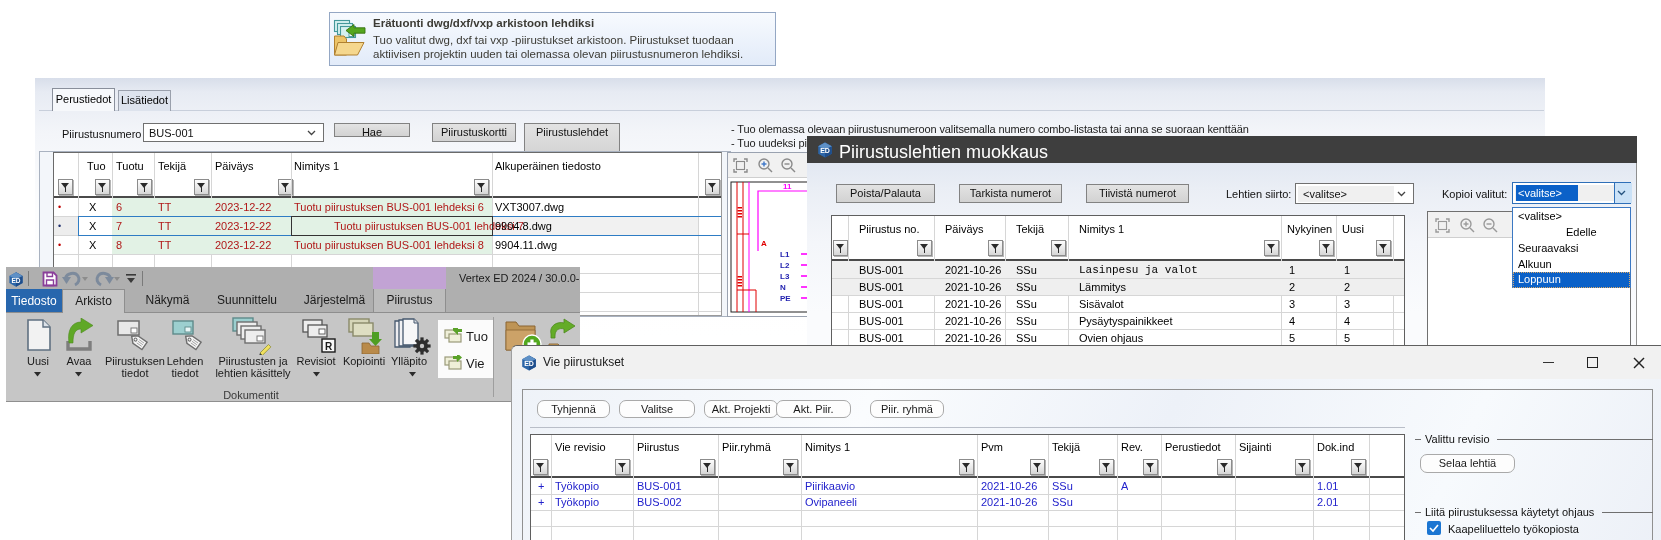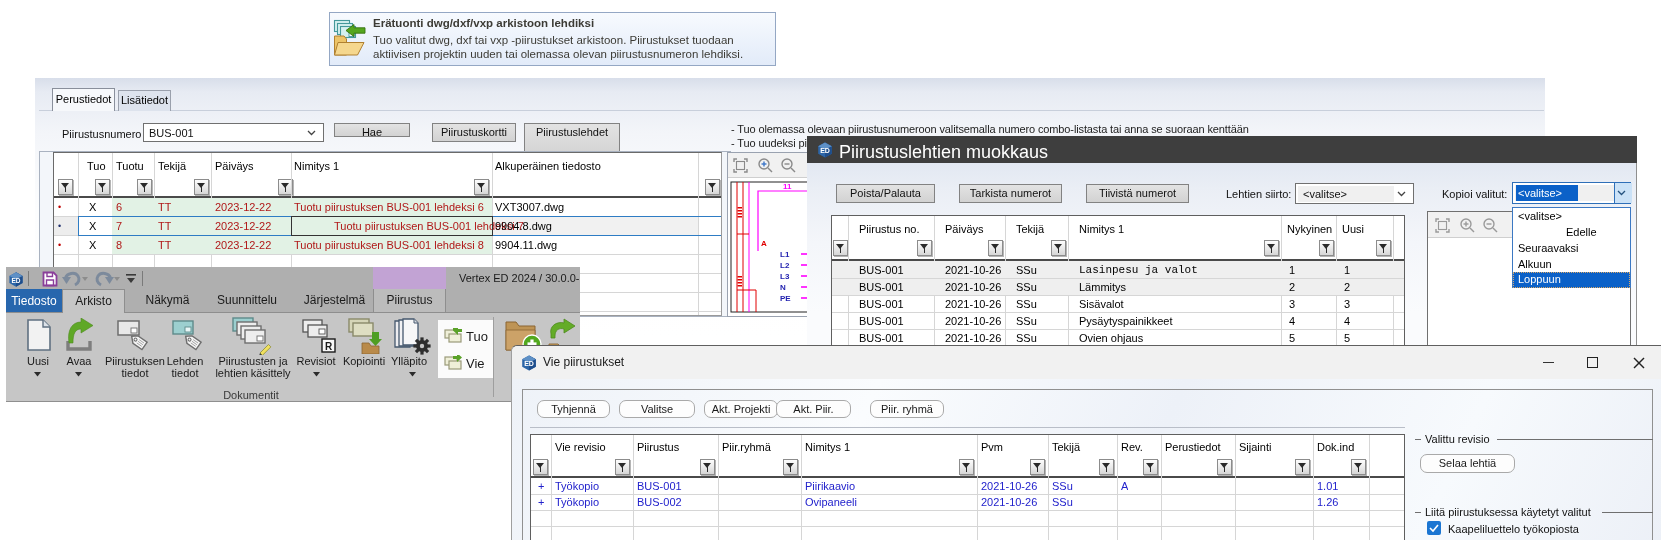--- a/index.html
+++ b/index.html
@@ -556,29 +556,29 @@
       <div class="cell" style="left:450px;top:45px;color:#2222CC;">2021-10-26</div>
       <div class="cell" style="left:521px;top:45px;color:#2222CC;">SSu</div>
       <div class="cell" style="left:590px;top:45px;color:#2222CC;">A</div>
       <div class="cell" style="left:786px;top:45px;color:#2222CC;">1.01</div>
       <div class="cell" style="left:7px;top:61px;color:#2222CC;">+</div>
       <div class="cell" style="left:24px;top:61px;color:#2222CC;">Työkopio</div>
       <div class="cell" style="left:106px;top:61px;color:#2222CC;">BUS-002</div>
       <div class="cell" style="left:274px;top:61px;color:#2222CC;">Ovipaneeli</div>
       <div class="cell" style="left:450px;top:61px;color:#2222CC;">2021-10-26</div>
       <div class="cell" style="left:521px;top:61px;color:#2222CC;">SSu</div>
-      <div class="cell" style="left:786px;top:61px;color:#2222CC;">1.26</div>
+      <div class="cell" style="left:786px;top:61px;color:#2222CC;">2.01</div>
     </div>
 
     <div class="abs" style="left:903px;top:60px;width:6px;height:1px;background:#6F6F6F;"></div>
     <div class="lbl" style="left:913px;top:54px;">Valittu revisio</div>
     <div class="abs" style="left:985px;top:60px;width:156px;height:1px;background:#6F6F6F;"></div>
     <div class="wbtn" style="left:908px;top:75px;width:95px;height:19px;line-height:17px;">Selaa lehtiä</div>
     <div class="abs" style="left:903px;top:133px;width:6px;height:1px;background:#6F6F6F;"></div>
-    <div class="lbl" style="left:913px;top:127px;">Liitä piirustuksessa käytetyt valitut</div>
+    <div class="lbl" style="left:913px;top:127px;">Liitä piirustuksessa käytetyt ohjaus</div>
     <div class="abs" style="left:1090px;top:133px;width:51px;height:1px;background:#6F6F6F;"></div>
     <div class="abs" style="left:915px;top:142px;width:14px;height:14px;background:#1C76D2;border-radius:2px;">
       <svg width="14" height="14" viewBox="0 0 14 14">
             <polyline points="3,7 6,10 11,4" fill="none" stroke="#fff" stroke-width="1.6"></polyline>
           </svg>
     </div>
     <div class="lbl" style="left:936px;top:144px;">Kaapeliluettelo työkopiosta</div>
   </div>
 </div>
 

